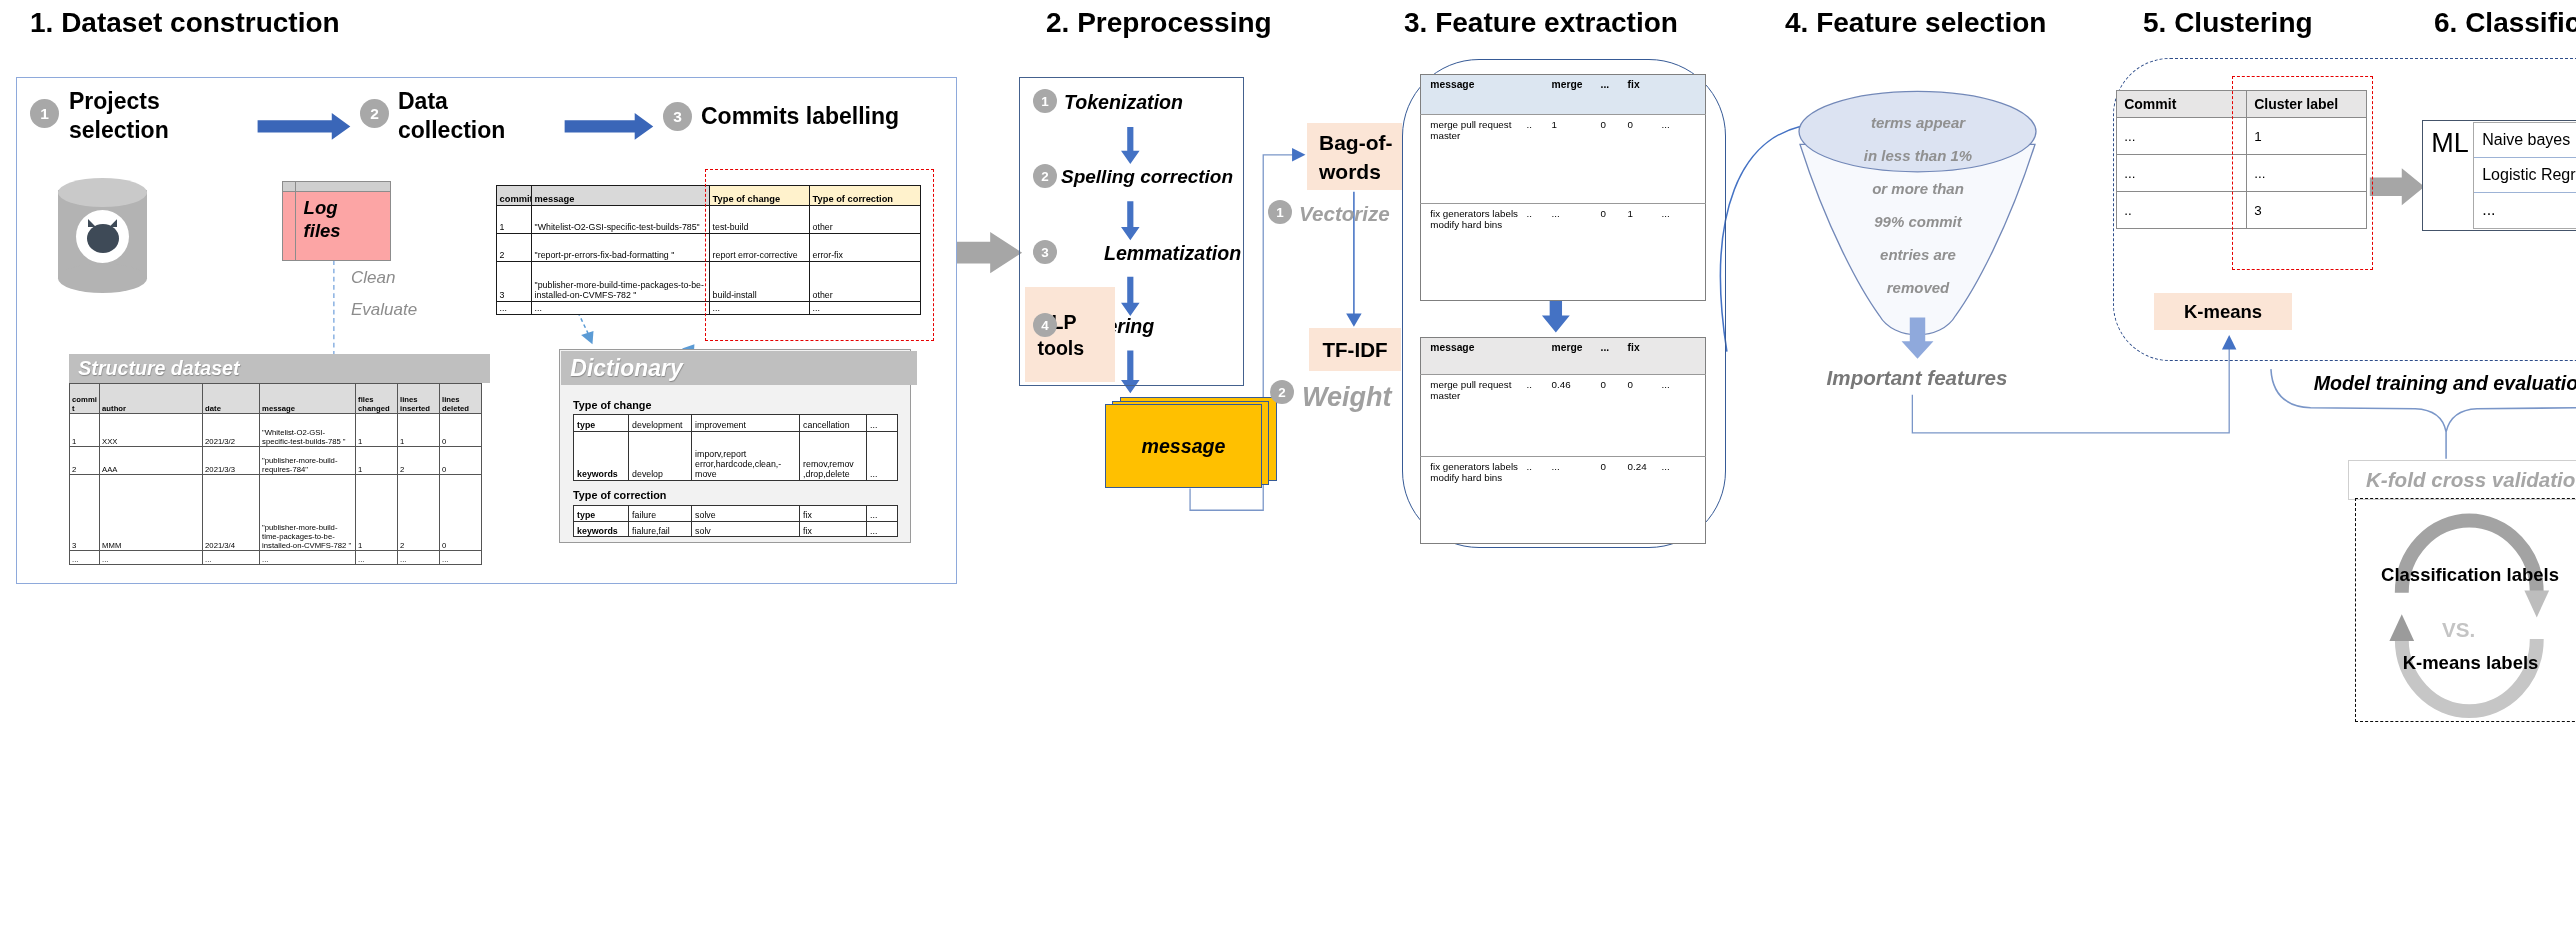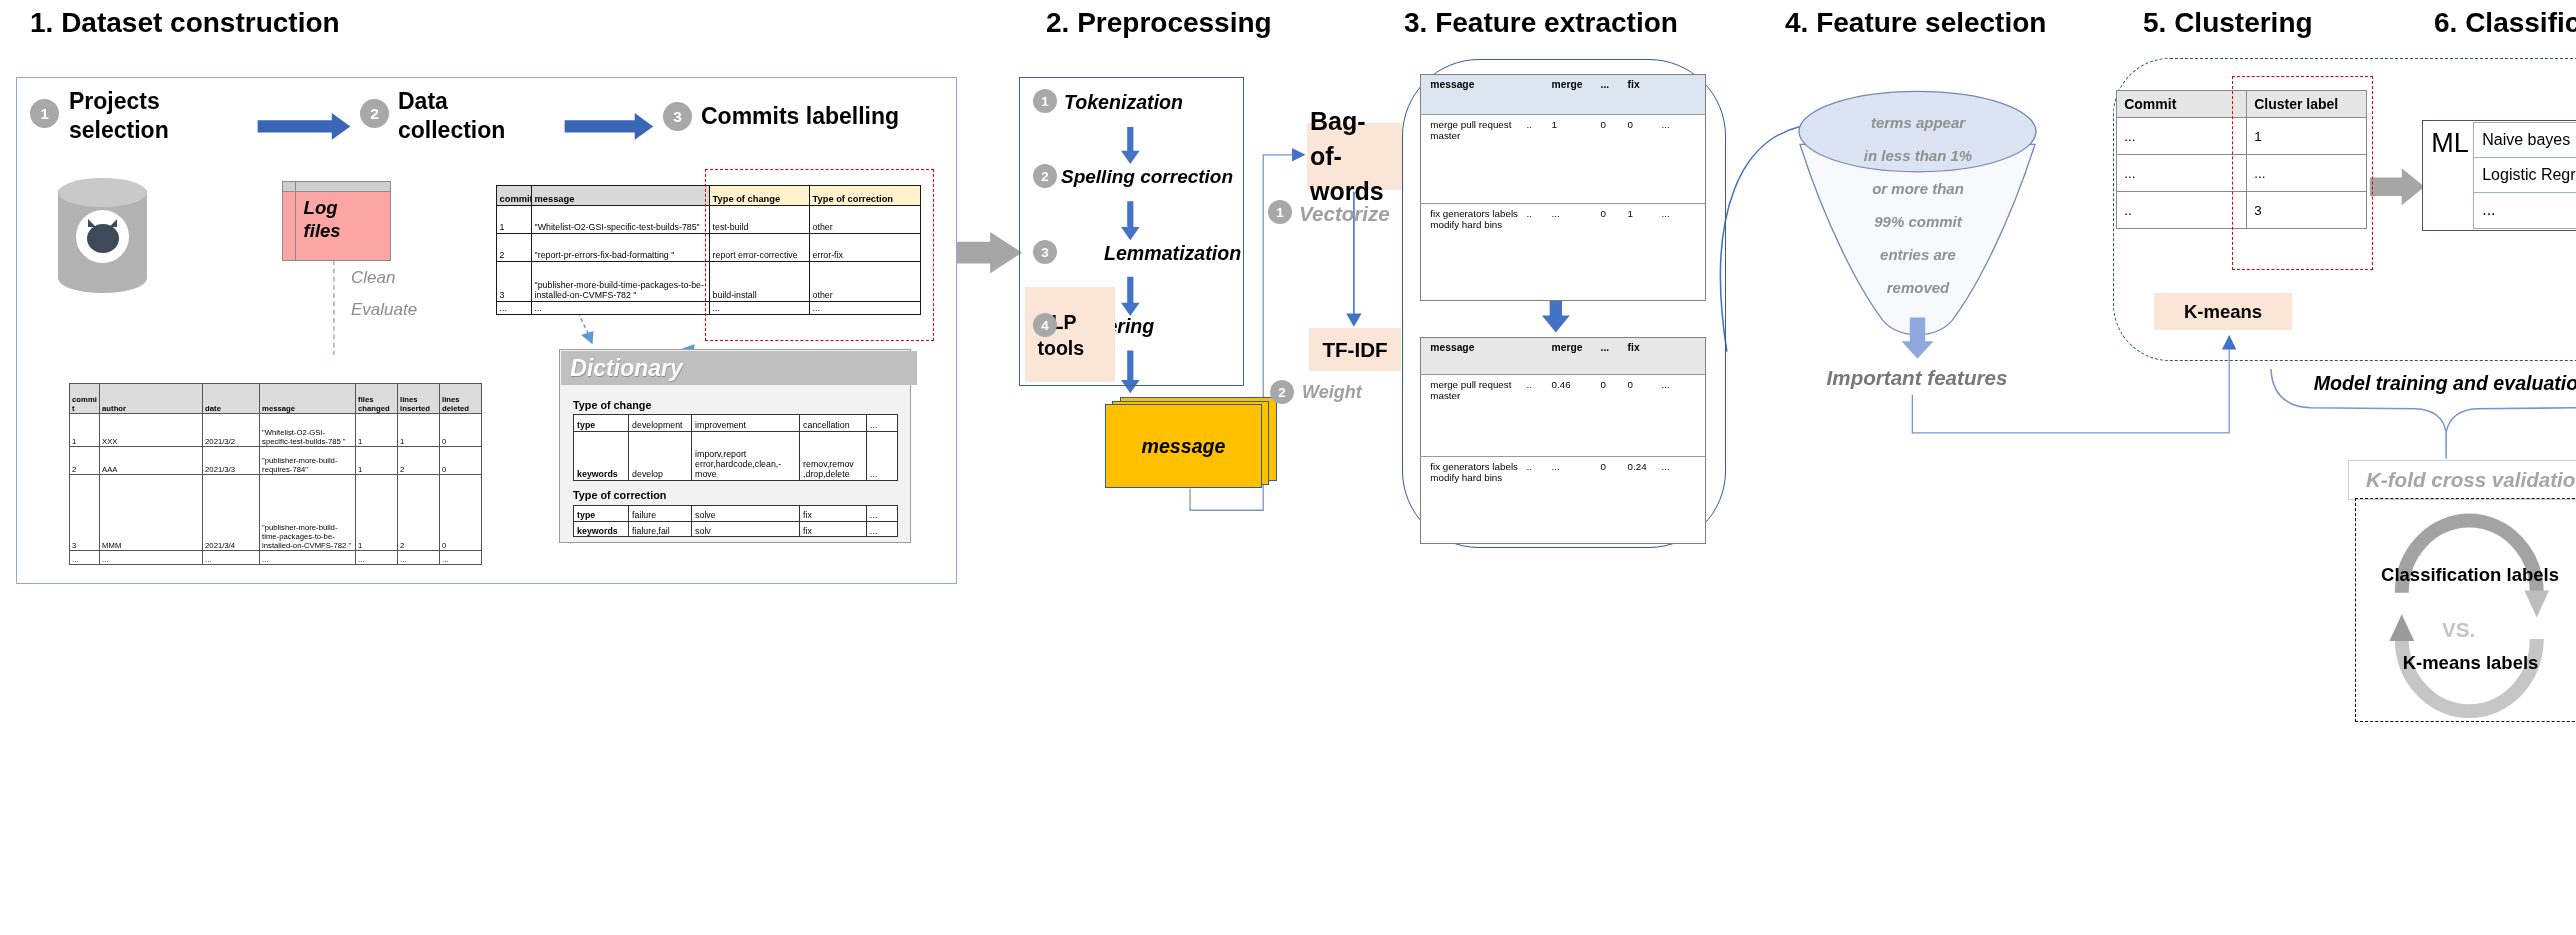--- a/index.html
+++ b/index.html
@@ -172,20 +172,21 @@
     <tr style="height:13.4px">
       <td>...</td>
       <td>...</td>
       <td>...</td>
       <td>...</td>
     </tr>
   </tbody>
     </table>
   <div class="abs reddash" style="left:705px;top:169px;width:227px;height:170px;"></div>
 
+  <div class="abs bartitle" style="left:69px;top:354px;width:412px;height:29px;font-size:19.6px;">Structure dataset</div>
   <table class="stab" style="left:69px;top:383px;width:412px;">
     <colgroup>
         <col style="width:30px">
         <col style="width:103px">
         <col style="width:57px">
         <col style="width:96px">
         <col style="width:42px">
         <col style="width:42px">
         <col style="width:42px">
       </colgroup>
@@ -307,29 +308,29 @@
   <div class="abs circle c46" style="left:1033px;top:313px;">4</div>
   <div class="abs b i" style="left:1077px;top:315px;font-size:19.6px;">Filtering</div>
 
   <div class="abs" style="left:1120px;top:397px;width:155px;height:82px;background:#ffc000;border:1px solid #365a96;"></div>
   <div class="abs" style="left:1112px;top:401px;width:155px;height:82px;background:#ffc000;border:1px solid #365a96;"></div>
   <div class="abs" style="left:1105px;top:404px;width:155px;height:82px;background:#ffc000;border:1px solid #365a96;display:flex;align-items:center;justify-content:center;">
     <span class="b i" style="font-size:19.6px;">message</span>
   </div>
 
   <div class="abs peach" style="left:1307px;top:123px;width:95px;height:67px;display:flex;align-items:center;">
-    <span class="b" style="font-size:25px;line-height:35px;padding-left:3px;width:82px;overflow-wrap:anywhere;">Bag-of-words</span>
+    <span class="b" style="font-size:21px;line-height:29px;padding-left:12px;width:82px;overflow-wrap:anywhere;">Bag-of-words</span>
   </div>
   <div class="abs circle c46" style="left:1268px;top:200px;">1</div>
   <div class="abs b i" style="left:1299px;top:202px;font-size:20.6px;color:#a0a0a0;">Vectorize</div>
   <div class="abs peach" style="left:1309px;top:328px;width:92px;height:43px;display:flex;align-items:center;justify-content:center;">
     <span class="b" style="font-size:20.6px;">TF-IDF</span>
   </div>
   <div class="abs circle c46" style="left:1270px;top:380px;">2</div>
-  <div class="abs b i" style="left:1302px;top:382px;font-size:18px;color:#a0a0a0;">Weight</div>
+  <div class="abs b i" style="left:1302px;top:382px;font-size:27px;color:#a0a0a0;">Weight</div>
 
   <div class="abs" style="left:1402px;top:59px;width:322px;height:487px;border:1.5px solid #365a96;border-radius:77px;z-index:1;"></div>
 
   <table class="ftab fhblue" style="left:1420px;top:74px;width:284px;">
     <colgroup>
         <col style="width:103px">
         <col style="width:25px">
         <col style="width:49px">
         <col style="width:27px">
         <col style="width:34px">

